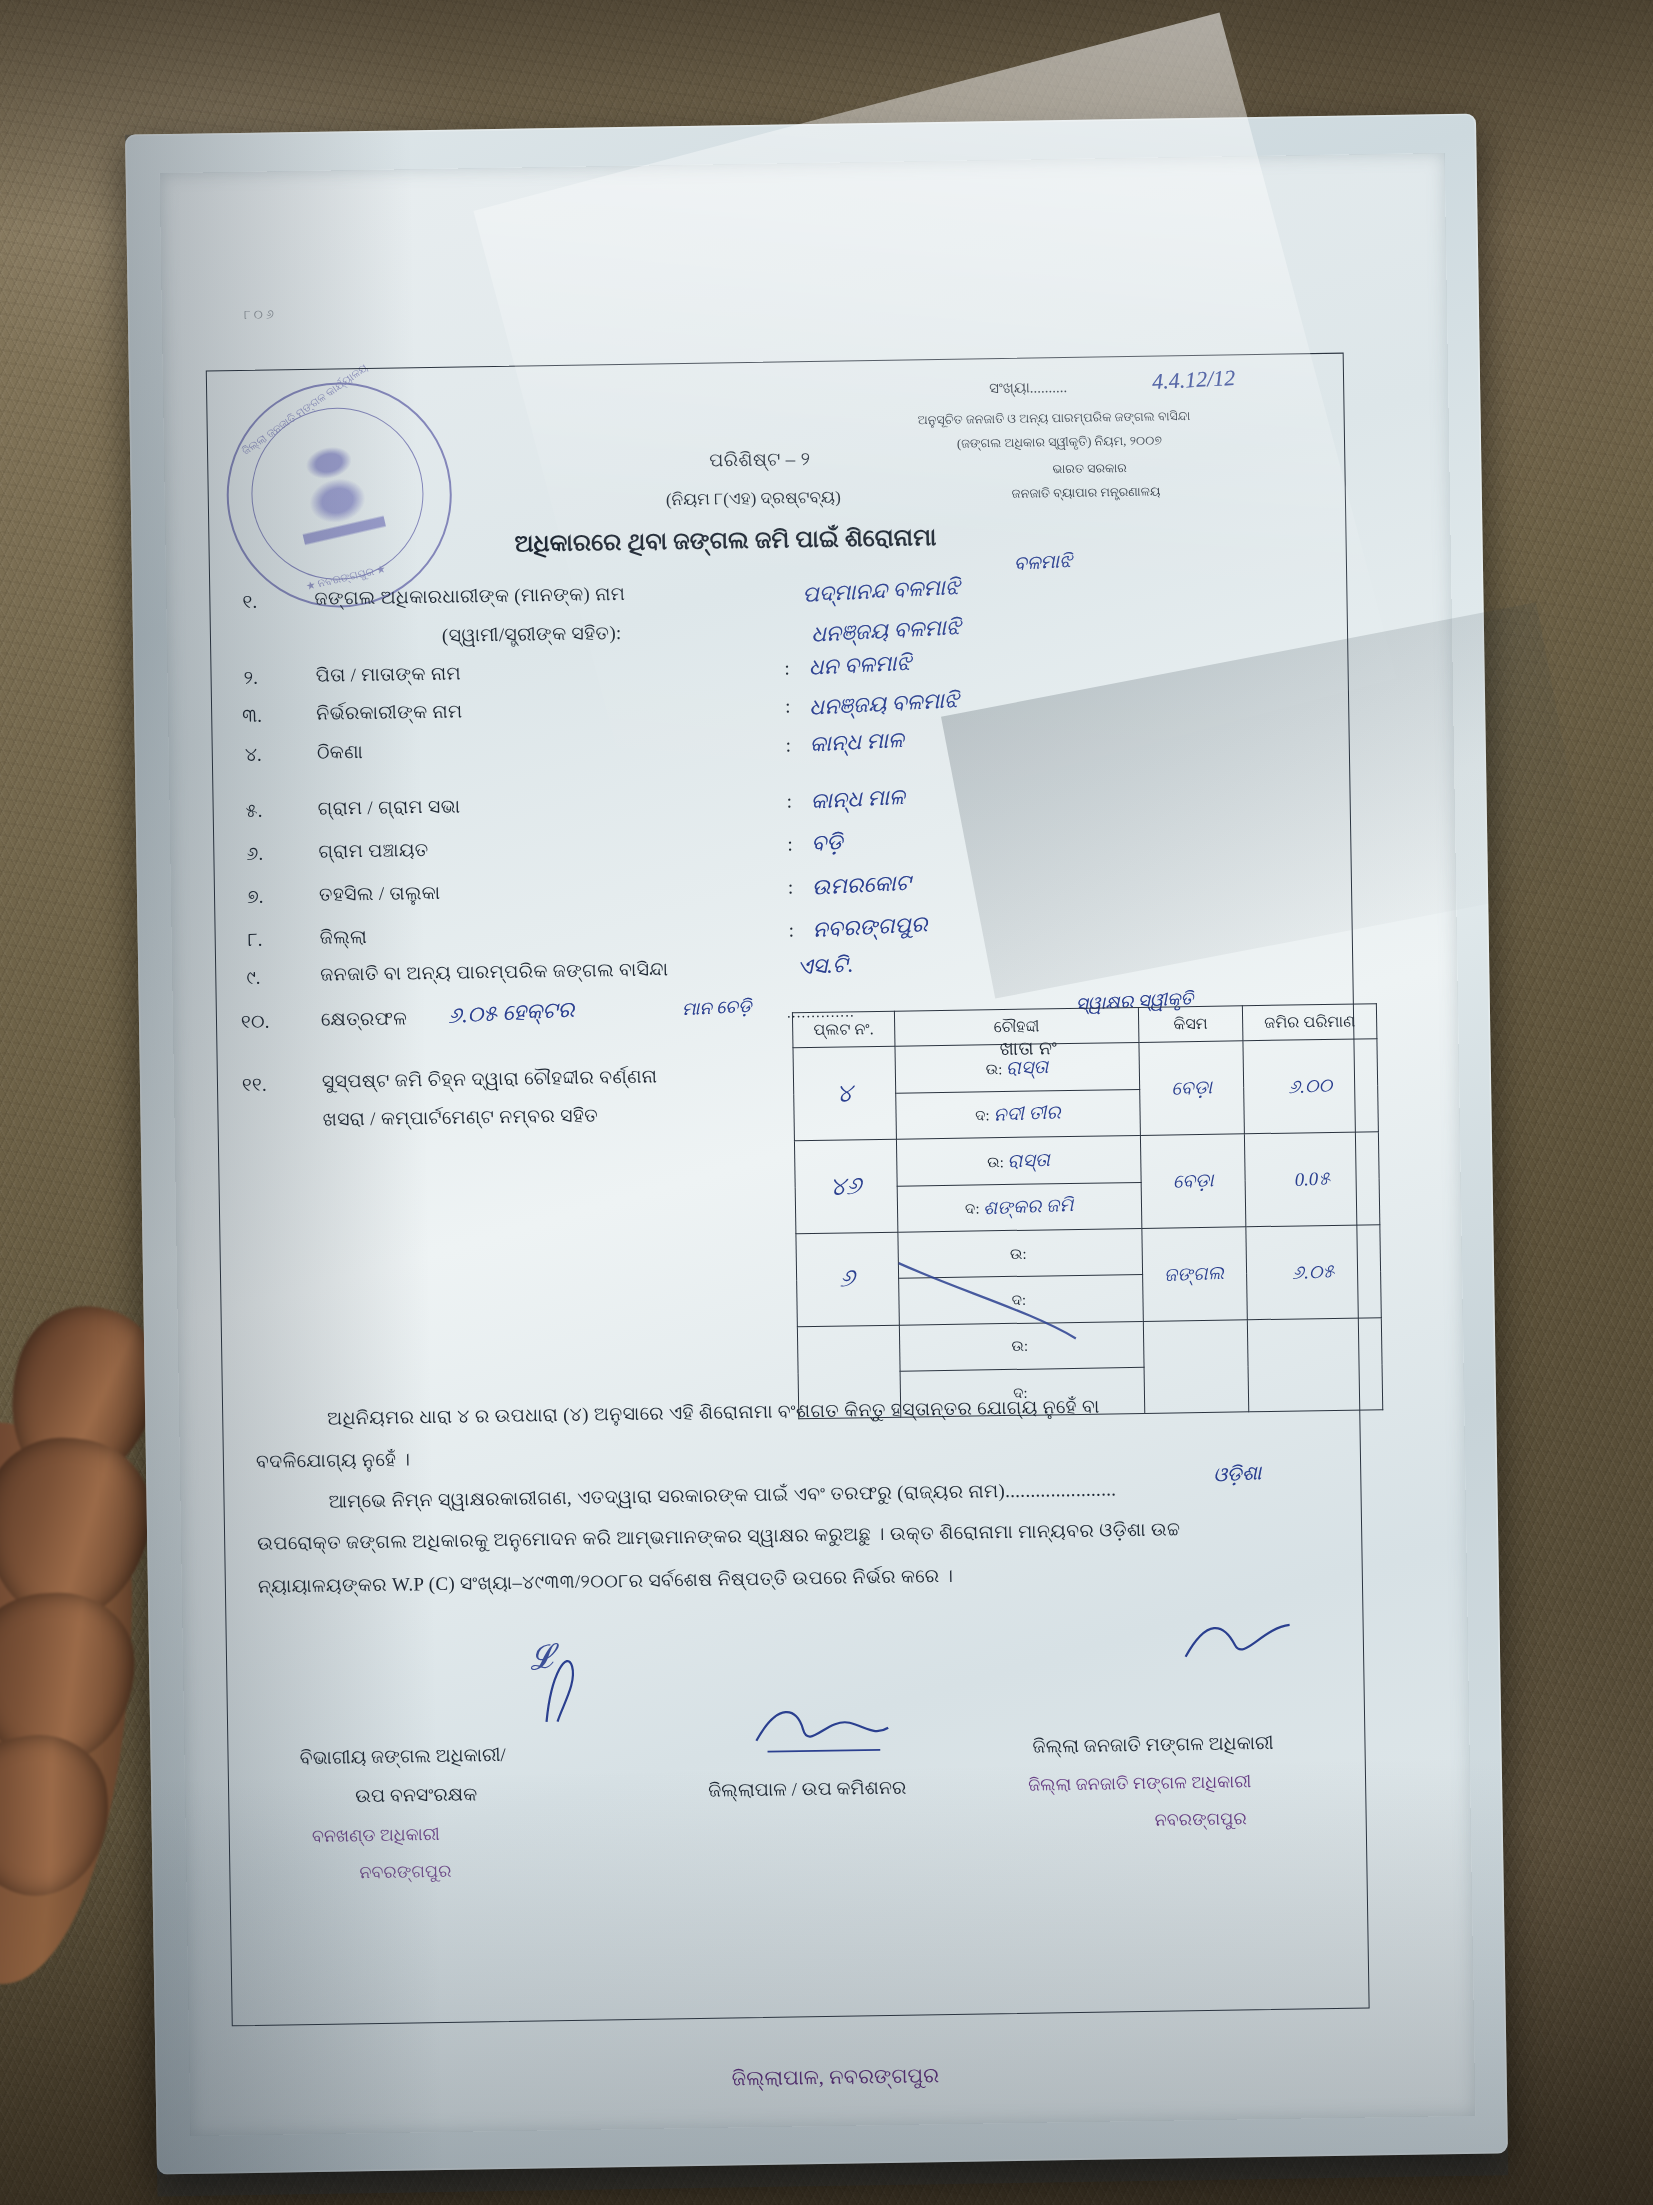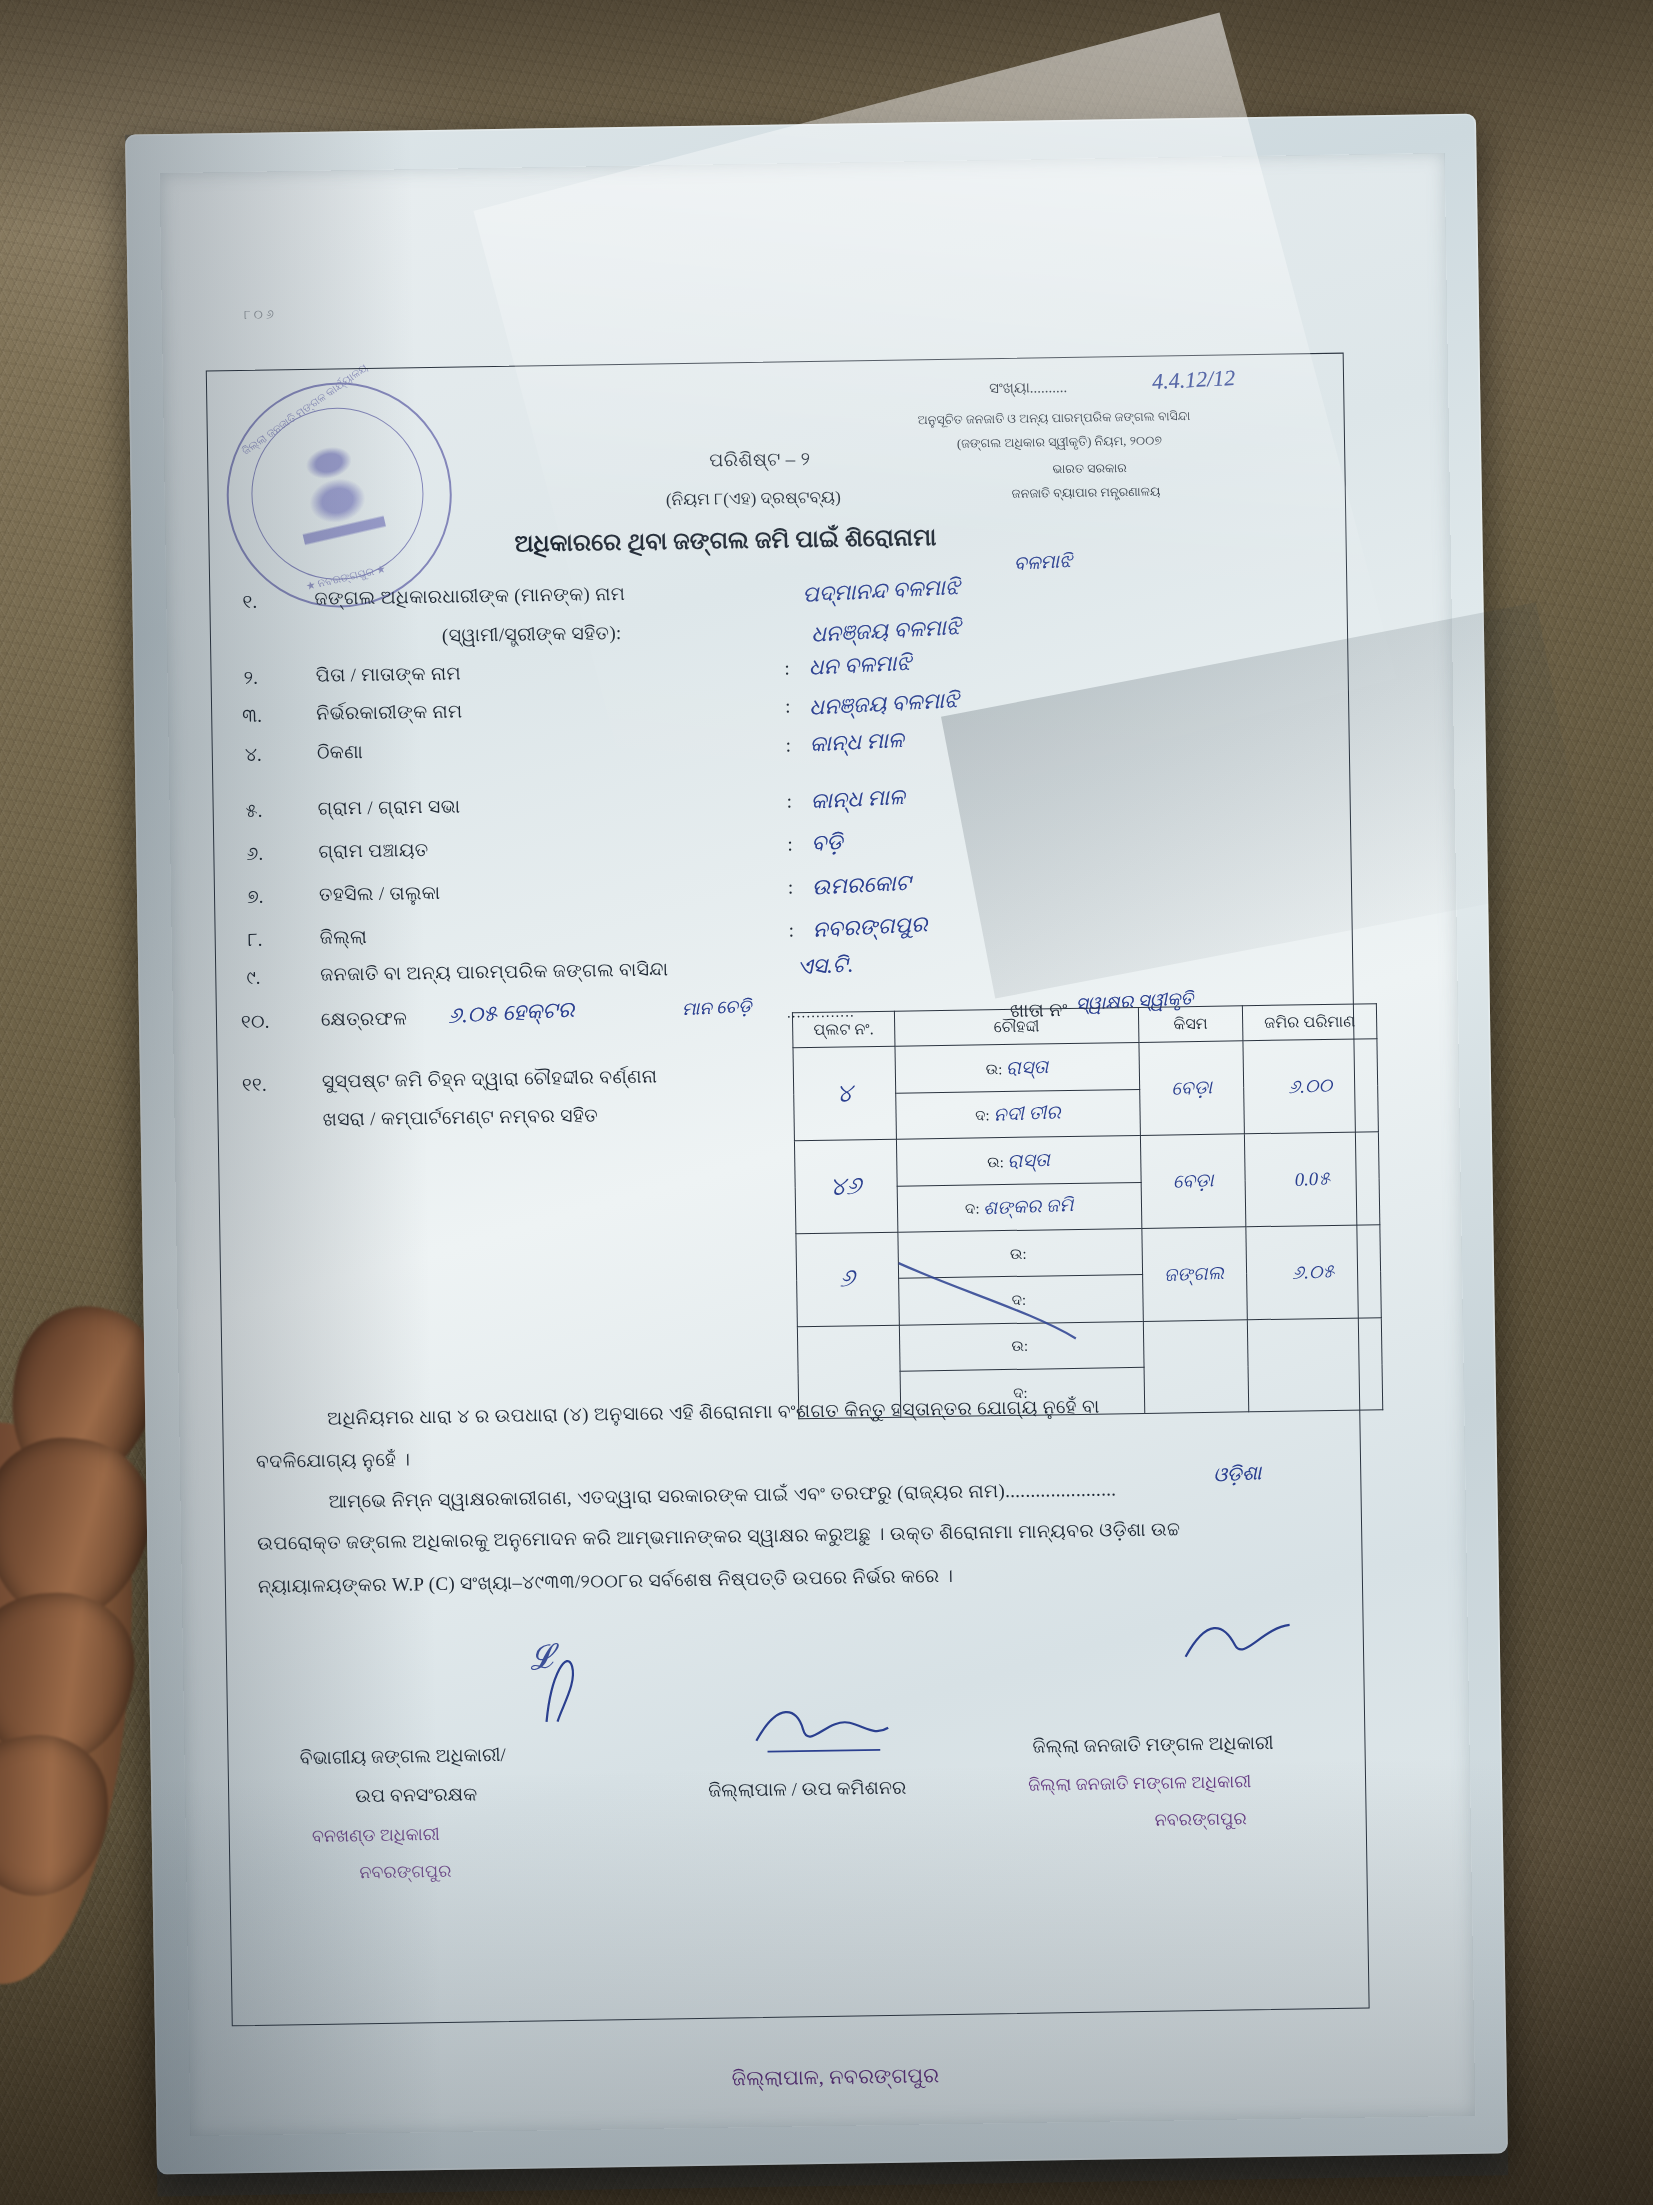--- a/index.html
+++ b/index.html
@@ -248,21 +248,21 @@
 
       <div class="t num" style="left:108px;top:834px;">୯.</div>
       <div class="t lbl" style="left:182px;top:832px;">ଜନଜାତି ବା ଅନ୍ୟ ପାରମ୍ପରିକ ଜଙ୍ଗଲ ବାସିନ୍ଦା</div>
       <div class="t hand-w" style="left:659px;top:829px;">ଏସ.ଟି.</div>
 
       <div class="t num" style="left:102px;top:878px;">୧୦.</div>
       <div class="t lbl" style="left:182px;top:877px;">କ୍ଷେତ୍ରଫଳ</div>
       <div class="t hand-w" style="left:309px;top:871px;">୬.୦୫ ହେକ୍ଟର</div>
       <div class="t hand-w hand-s" style="left:543px;top:872px;">ମାନ ଚେଡ଼ି</div>
       <div class="t sm dots" style="left:648px;top:880px;">..............</div>
-      <div class="t lbl" style="left:860px;top:879px;margin-left:11px;">ଖାତା ନଂ</div>
+      <div class="t lbl" style="left:860px;top:917px;">ଖାତା ନଂ</div>
       <div class="t hand-w hand-s" style="left:937px;top:872px;">ସ୍ୱାକ୍ଷର ସ୍ୱୀକୃତି</div>
 
       <div class="t num" style="left:102px;top:941px;">୧୧.</div>
       <div class="t lbl" style="left:182px;top:939px;">ସୁସ୍ପଷ୍ଟ ଜମି ଚିହ୍ନ ଦ୍ୱାରା ଚୌହଦ୍ଦୀର ବର୍ଣ୍ଣନା</div>
       <div class="t lbl" style="left:182px;top:977px;">ଖସରା / କମ୍ପାର୍ଟମେଣ୍ଟ ନମ୍ବର ସହିତ</div>
 
       <table class="tbl">
         <tbody>
             <tr>
           <th class="c-plot">ପ୍ଲଟ ନଂ.</th>

